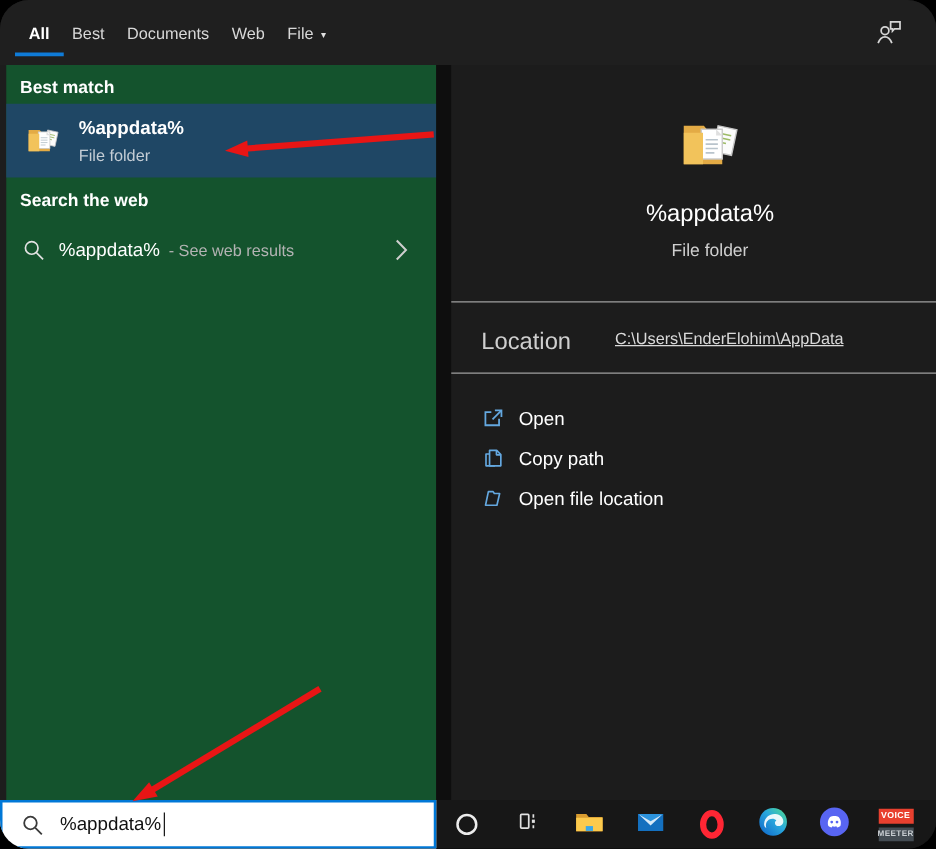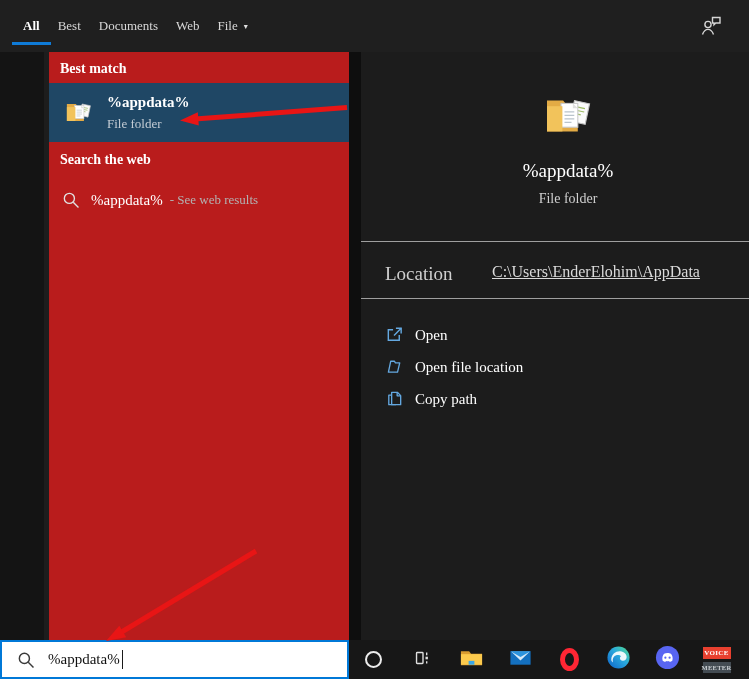--- a/index.html
+++ b/index.html
@@ -1,33 +1,33 @@
 <!DOCTYPE html>
 <html><head>
 <meta charset="utf-8">
 <style>
   html,body { margin:0; padding:0; background:#000; }
   * { box-sizing:border-box; }
   .screen {
     position:relative; width:749px; height:679px; overflow:hidden;
-    background:#141414; font-family:Liberation Serif, serif;
+    background:#141414; font-family:Liberation Sans, sans-serif;border-radius:23px;
     -webkit-font-smoothing:antialiased;
   }
 
   
   .topbar { position:absolute; left:0; top:0; width:749px; height:52px; background:#1f1f1f; }
   .topbar-tabs { position:absolute; left:23px; top:0; height:52px; display:flex; align-items:center; gap:18px; }
   .tab { position:relative; font-size:13px; color:#d8d8d8; white-space:nowrap; }
   .tab.active { color:#fff; font-weight:bold; }
   .tab.active::after { content:""; position:absolute; left:-11px; right:-11px; bottom:-11px; height:3px; background:#0f7bd7; }
   .more-caret { display:inline-block; font-size:8px; margin-left:6px; color:#e0e0e0; vertical-align:1px; }
   .feedback-btn { position:absolute; right:25px; top:13px; width:26px; height:26px; }
 
   
-  .left-panel { position:absolute; left:0; top:52px; width:349px; height:588px; background:#b91c1c;margin-left:44px; }
+  .left-panel { position:absolute; left:0; top:52px; width:349px; height:588px; background:#14532d; }
   .lp-edge { position:absolute; left:0; top:0; width:5px; height:100%; background:#1d1d1d; }
   .section-header { position:absolute; left:16px; font-size:14px; font-weight:bold; color:#fff; }
   .hdr-best { top:9px; }
   .hdr-web  { top:100px; }
   .best-match-row { position:absolute; left:5px; top:31px; width:344px; height:59px; background:#1f4765; display:flex; align-items:center; cursor:default; }
   .bm-icon { margin-left:14px; width:31px; height:31px; flex:0 0 auto; }
   .bm-text { margin-left:13px; display:flex; flex-direction:column; }
   .bm-title { font-size:15px; font-weight:bold; color:#fff; line-height:18px; }
   .bm-sub { font-size:13px; color:#c4cdd5; margin-top:5px; }
   .web-row { position:absolute; left:5px; top:126px; width:344px; height:44px; display:flex; align-items:center; cursor:default; }
@@ -55,21 +55,21 @@
   
   .right-gap { position:absolute; left:349px; top:52px; width:12px; height:588px; background:#0e0e0e; }
   .right-panel { position:absolute; left:361px; top:52px; width:388px; height:588px; background:#1c1c1c; }
   .rp-head { position:absolute; top:0; left:0; width:100%; text-align:center; transform:translateX(13px); }
   .rp-icon { display:inline-block; margin-top:36px; width:56px; height:56px; }
   .rp-title { margin-top:12px; font-size:19px; color:#fff; }
   .rp-sub { margin-top:9px; font-size:14px; color:#cfcfcf; }
   .divider { position:absolute; left:0; width:100%; height:1px; background:#9f9f9f; }
   .div1 { top:189px; } .div2 { top:246px; }
   .loc-label { position:absolute; left:24px; top:211px; font-size:19px; color:#cfcfcf; }
-  .loc-path { position:absolute; left:131px; top:211px; font-size:16px; color:#dadada; text-decoration:underline; cursor:pointer; }
+  .loc-path { position:absolute; left:131px; top:211px; font-size:13px; color:#dadada; text-decoration:underline; cursor:pointer; }
   .actions { position:absolute; top:260px; left:0; width:100%; }
   .action-row { height:32px; display:flex; align-items:flex-end; cursor:default; }
   .action-icon { margin-left:24px; width:19px; height:19px; flex:0 0 auto; }
   .action-label { margin-left:11px; font-size:15px; color:#fff; }
 
   
   .annot { position:absolute; left:0; top:0; width:749px; height:679px; z-index:10; pointer-events:none; }
 </style>
 </head>
 <body>
@@ -172,34 +172,34 @@
             <path d="M8.5 5H3.5v11H15v-5.5"></path>
               <path d="M11.5 3.5H17V9"></path>
               <path d="M17 3.5L9.5 11"></path>
           </svg>
         </span>
         <span class="action-label">Open</span>
       </div>
       <div class="action-row">
         <span class="action-icon">
           <svg viewBox="0 0 20 20" width="19" height="19" fill="none" stroke="#64a8e0" stroke-width="1.4" stroke-linejoin="round">
-            <path d="M6 4.5h4l1 1.6h4.5L13.2 16H3.6l2.1-10z"></path>
-          </svg>
-        </span>
-        <span class="action-label">Open file location</span>
-      </div>
-      <div class="action-row">
-        <span class="action-icon">
-          <svg viewBox="0 0 20 20" width="19" height="19" fill="none" stroke="#64a8e0" stroke-width="1.4" stroke-linejoin="round">
             <path d="M7 3.5h6L16.5 7v9.5H7z"></path>
               <path d="M12.8 3.5v3.7h3.7"></path>
               <path d="M7 6.5H4v10h7.5"></path>
           </svg>
         </span>
         <span class="action-label">Copy path</span>
+      </div>
+      <div class="action-row">
+        <span class="action-icon">
+          <svg viewBox="0 0 20 20" width="19" height="19" fill="none" stroke="#64a8e0" stroke-width="1.4" stroke-linejoin="round">
+            <path d="M6 4.5h4l1 1.6h4.5L13.2 16H3.6l2.1-10z"></path>
+          </svg>
+        </span>
+        <span class="action-label">Open file location</span>
       </div>
     </div>
   </div>
 
   <div class="search-box">
     <span class="sb-icon">
       <svg viewBox="0 0 20 20" width="18" height="18" fill="none" stroke="currentColor" stroke-width="1.6">
         <circle cx="8.2" cy="8.2" r="5.6"></circle>
           <path d="M12.5 12.5L18.3 18.3"></path>
       </svg>

